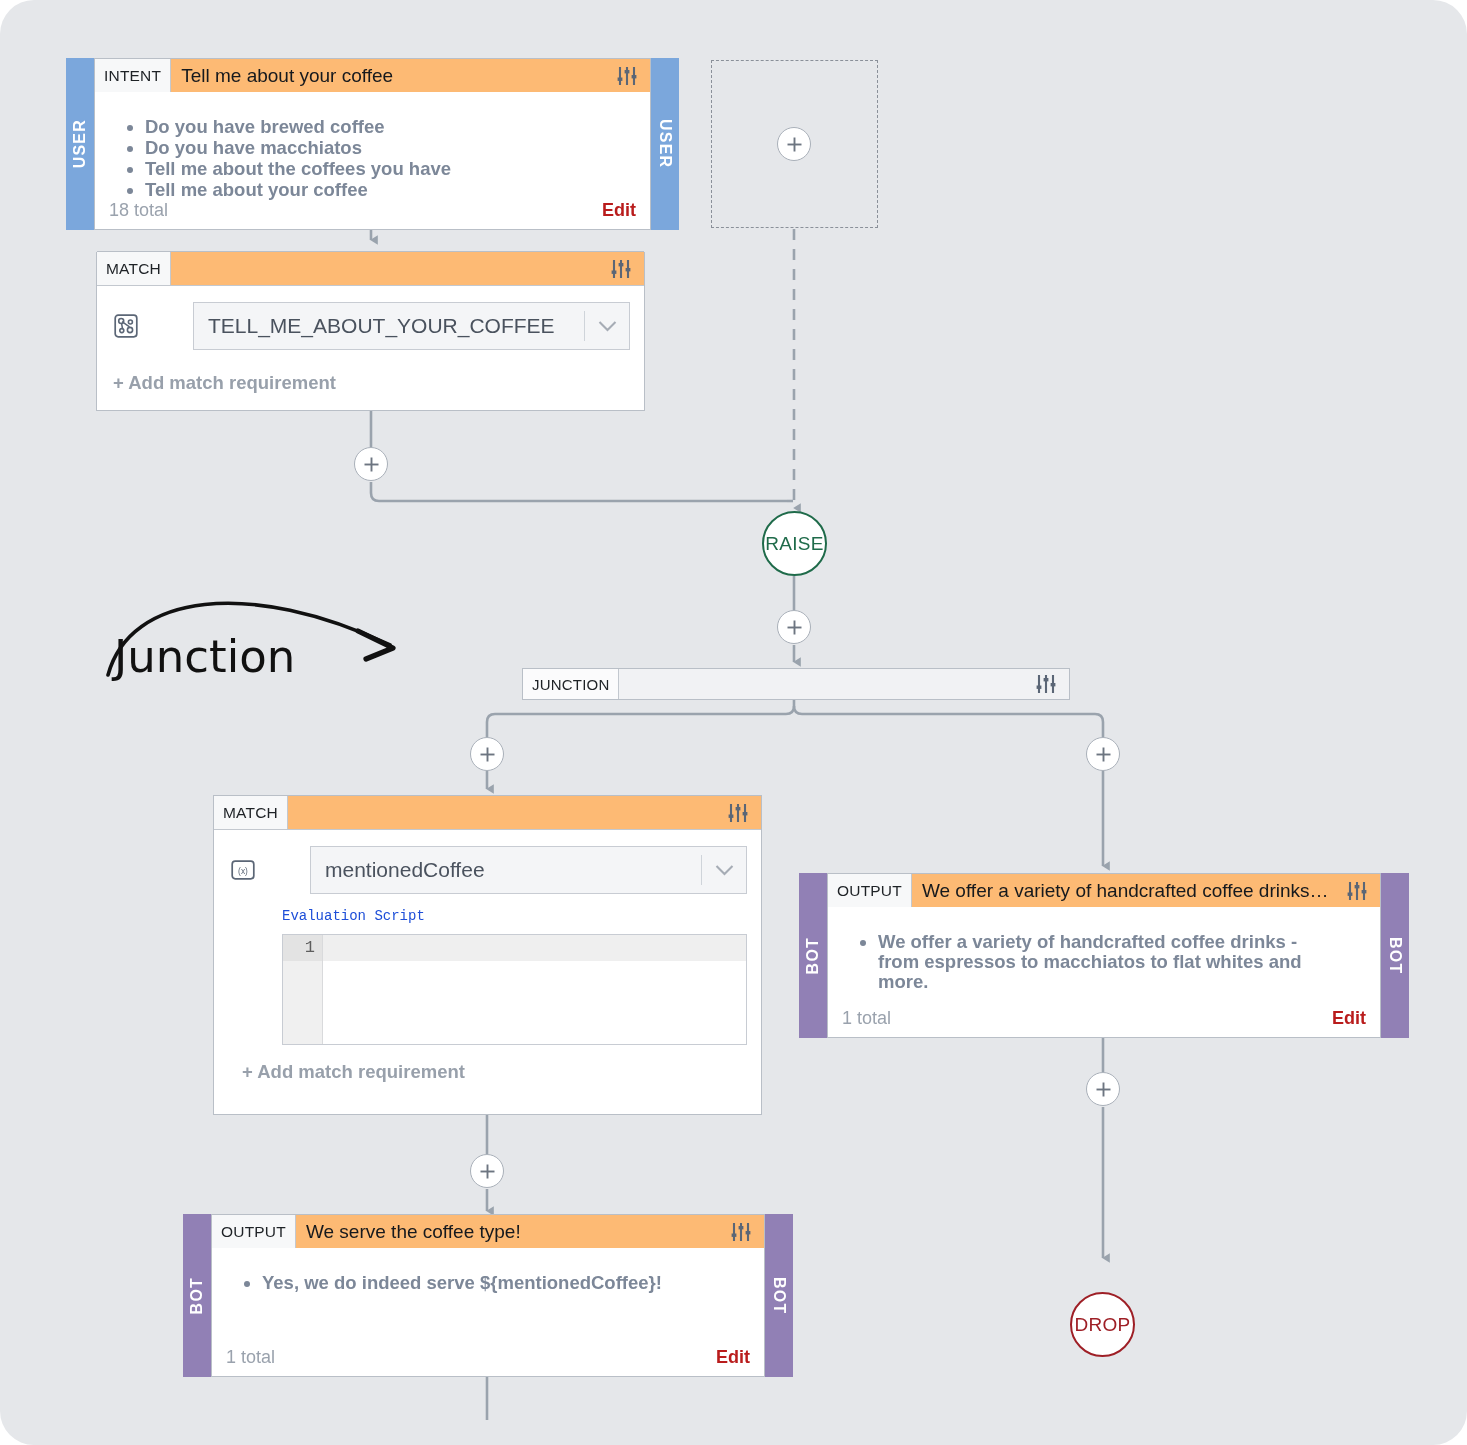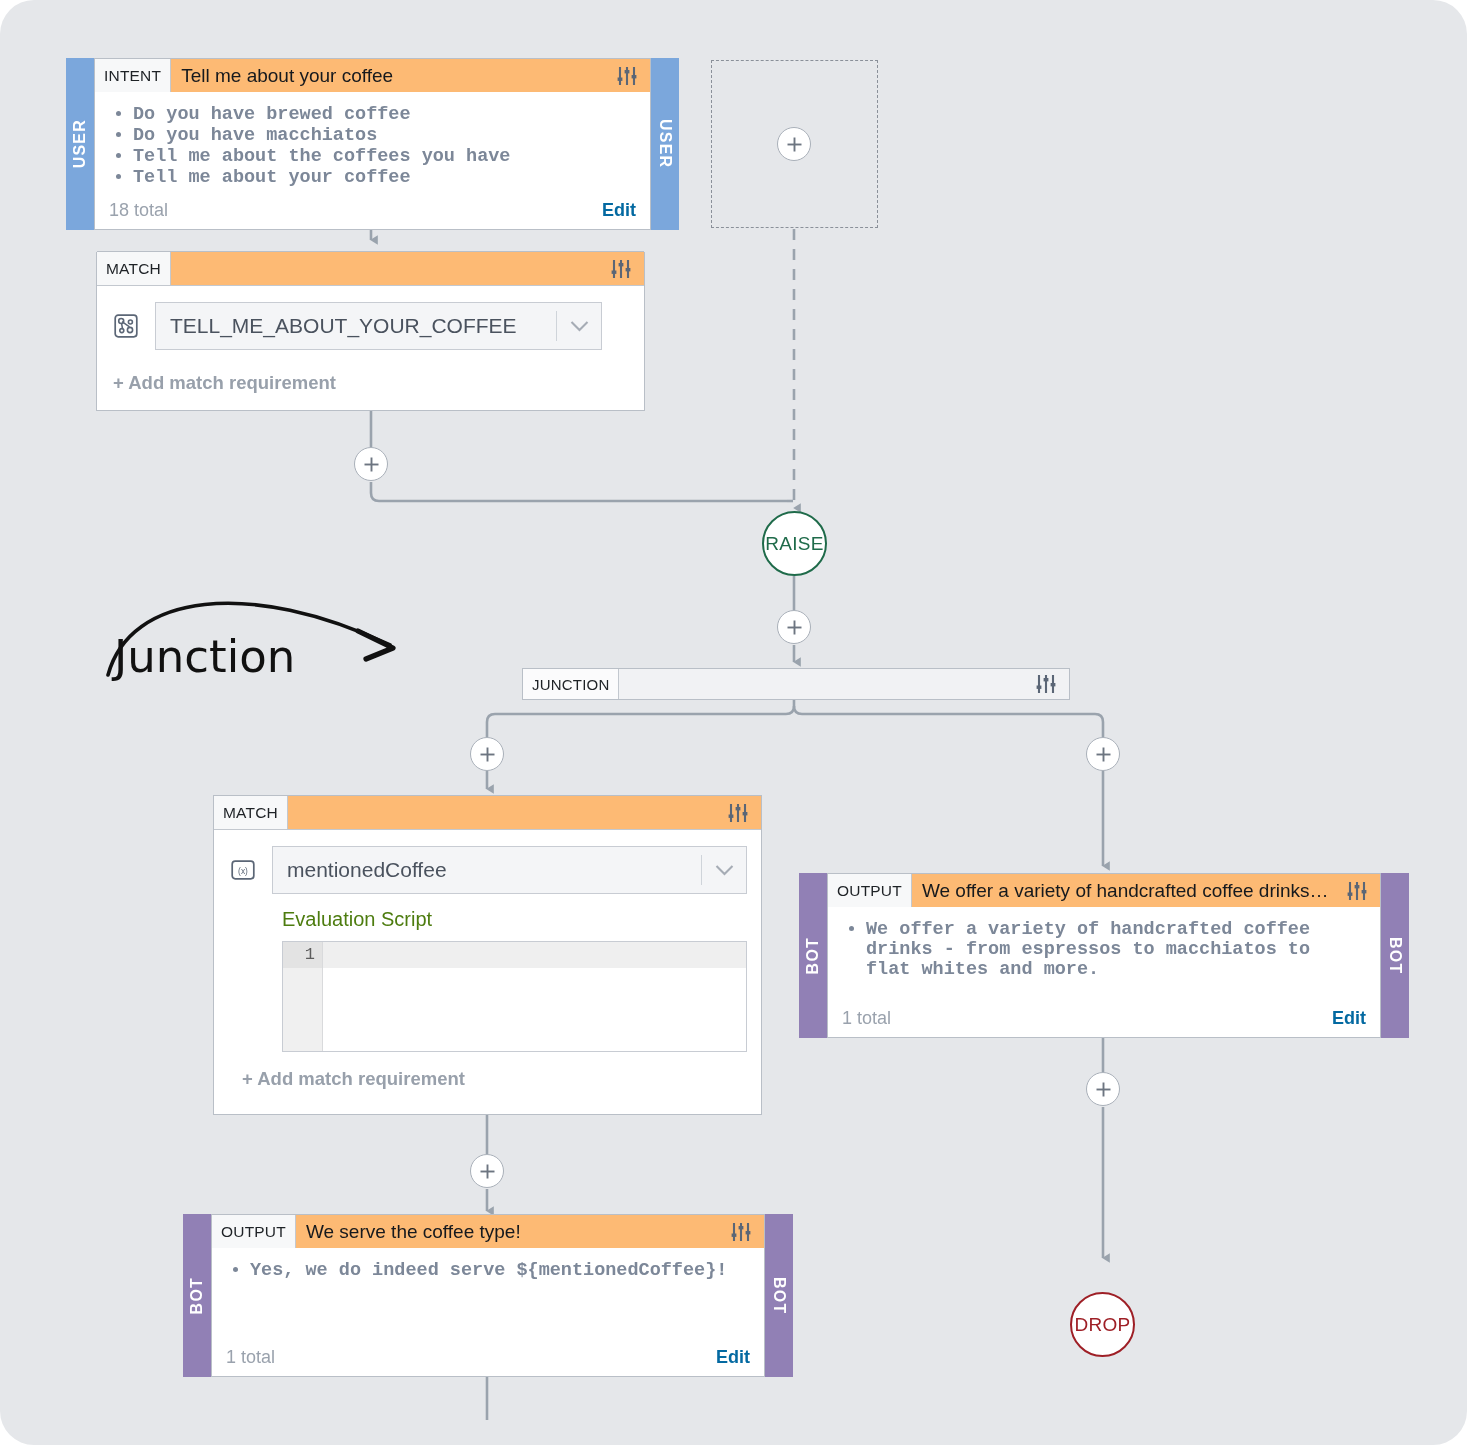--- a/index.html
+++ b/index.html
@@ -75,24 +75,23 @@
     padding: 0 12px 0 6px;
   }
 
   
   .card-body {
     position: absolute;
     left: 0; right: 0;
     background: #ffffff;
   }
   ul.bullets {
-    margin: 4px;
+    margin: 16px;
     padding: 9px 24px 0 34px;
     list-style: disc;
-    font-family: Liberation Mono, monospace;
   }
   ul.bullets li {
     font-size: 18.5px;
     font-weight: bold;
     color: #7c8798;
     line-height: 1.09;
     margin: 0 0 1px 0;
   }
   .card-foot {
     position: absolute;
@@ -100,21 +99,21 @@
     height: 38px;
     display: flex;
     align-items: center;
     justify-content: space-between;
     padding: 0 14px 0 14px;
     box-sizing: border-box;
     font-size: 18px;
     color: #9aa2ad;
   }
   .card-foot .total { font-weight: normal; }
-  .card-foot .edit { font-weight: bold; color: #0369a1; cursor: pointer; }
+  .card-foot .edit { font-weight: bold; color: #b91c1c; cursor: pointer; }
 
   
   .rail {
     position: absolute;
     top: 0; bottom: 0;
     width: 28px;
     display: flex;
     align-items: center;
     justify-content: center;
   }
@@ -122,21 +121,21 @@
     color: #ffffff;
     font-size: 16px;
     font-weight: bold;
     letter-spacing: 1.2px;
   }
   .rail.left span  { writing-mode: vertical-rl; transform: rotate(180deg); }
   .rail.right span { writing-mode: vertical-rl; }
 
   
   .match-inner { padding: 16px 14px 0 16px; }
-  .row-select { display: flex; align-items: center; }
+  .row-select { display: flex; align-items: center; gap: 38px; }
   .sq-icon {
     flex: 0 0 auto;
     width: 26px; height: 26px;
     margin-right: 16px;
     display: flex; align-items: center; justify-content: center;
   }
   .select {
     flex: 1 1 auto;
     display: flex;
     align-items: center;
@@ -156,22 +155,23 @@
   .select .divider { width: 1px; align-self: stretch; margin: 8px 0; background: #cfd4da; }
   .select .chev { width: 44px; display: flex; align-items: center; justify-content: center; }
   .add-req {
     font-size: 18.5px;
     font-weight: bold;
     color: #98a0ab;
     cursor: pointer;
     white-space: nowrap;
   }
   .eval-label {
-    font-size: 20px;
-    color: #4d7c0f;
+    font-size: 14px;
+    color: #1d4ed8;
+    font-family: Liberation Mono, monospace;
   }
   .code-box {
     border: 1px solid #c8ccd3;
     background: #ffffff;
     display: flex;
     box-sizing: border-box;
   }
   .code-gutter {
     width: 40px;
     background: #f0f0f0;

